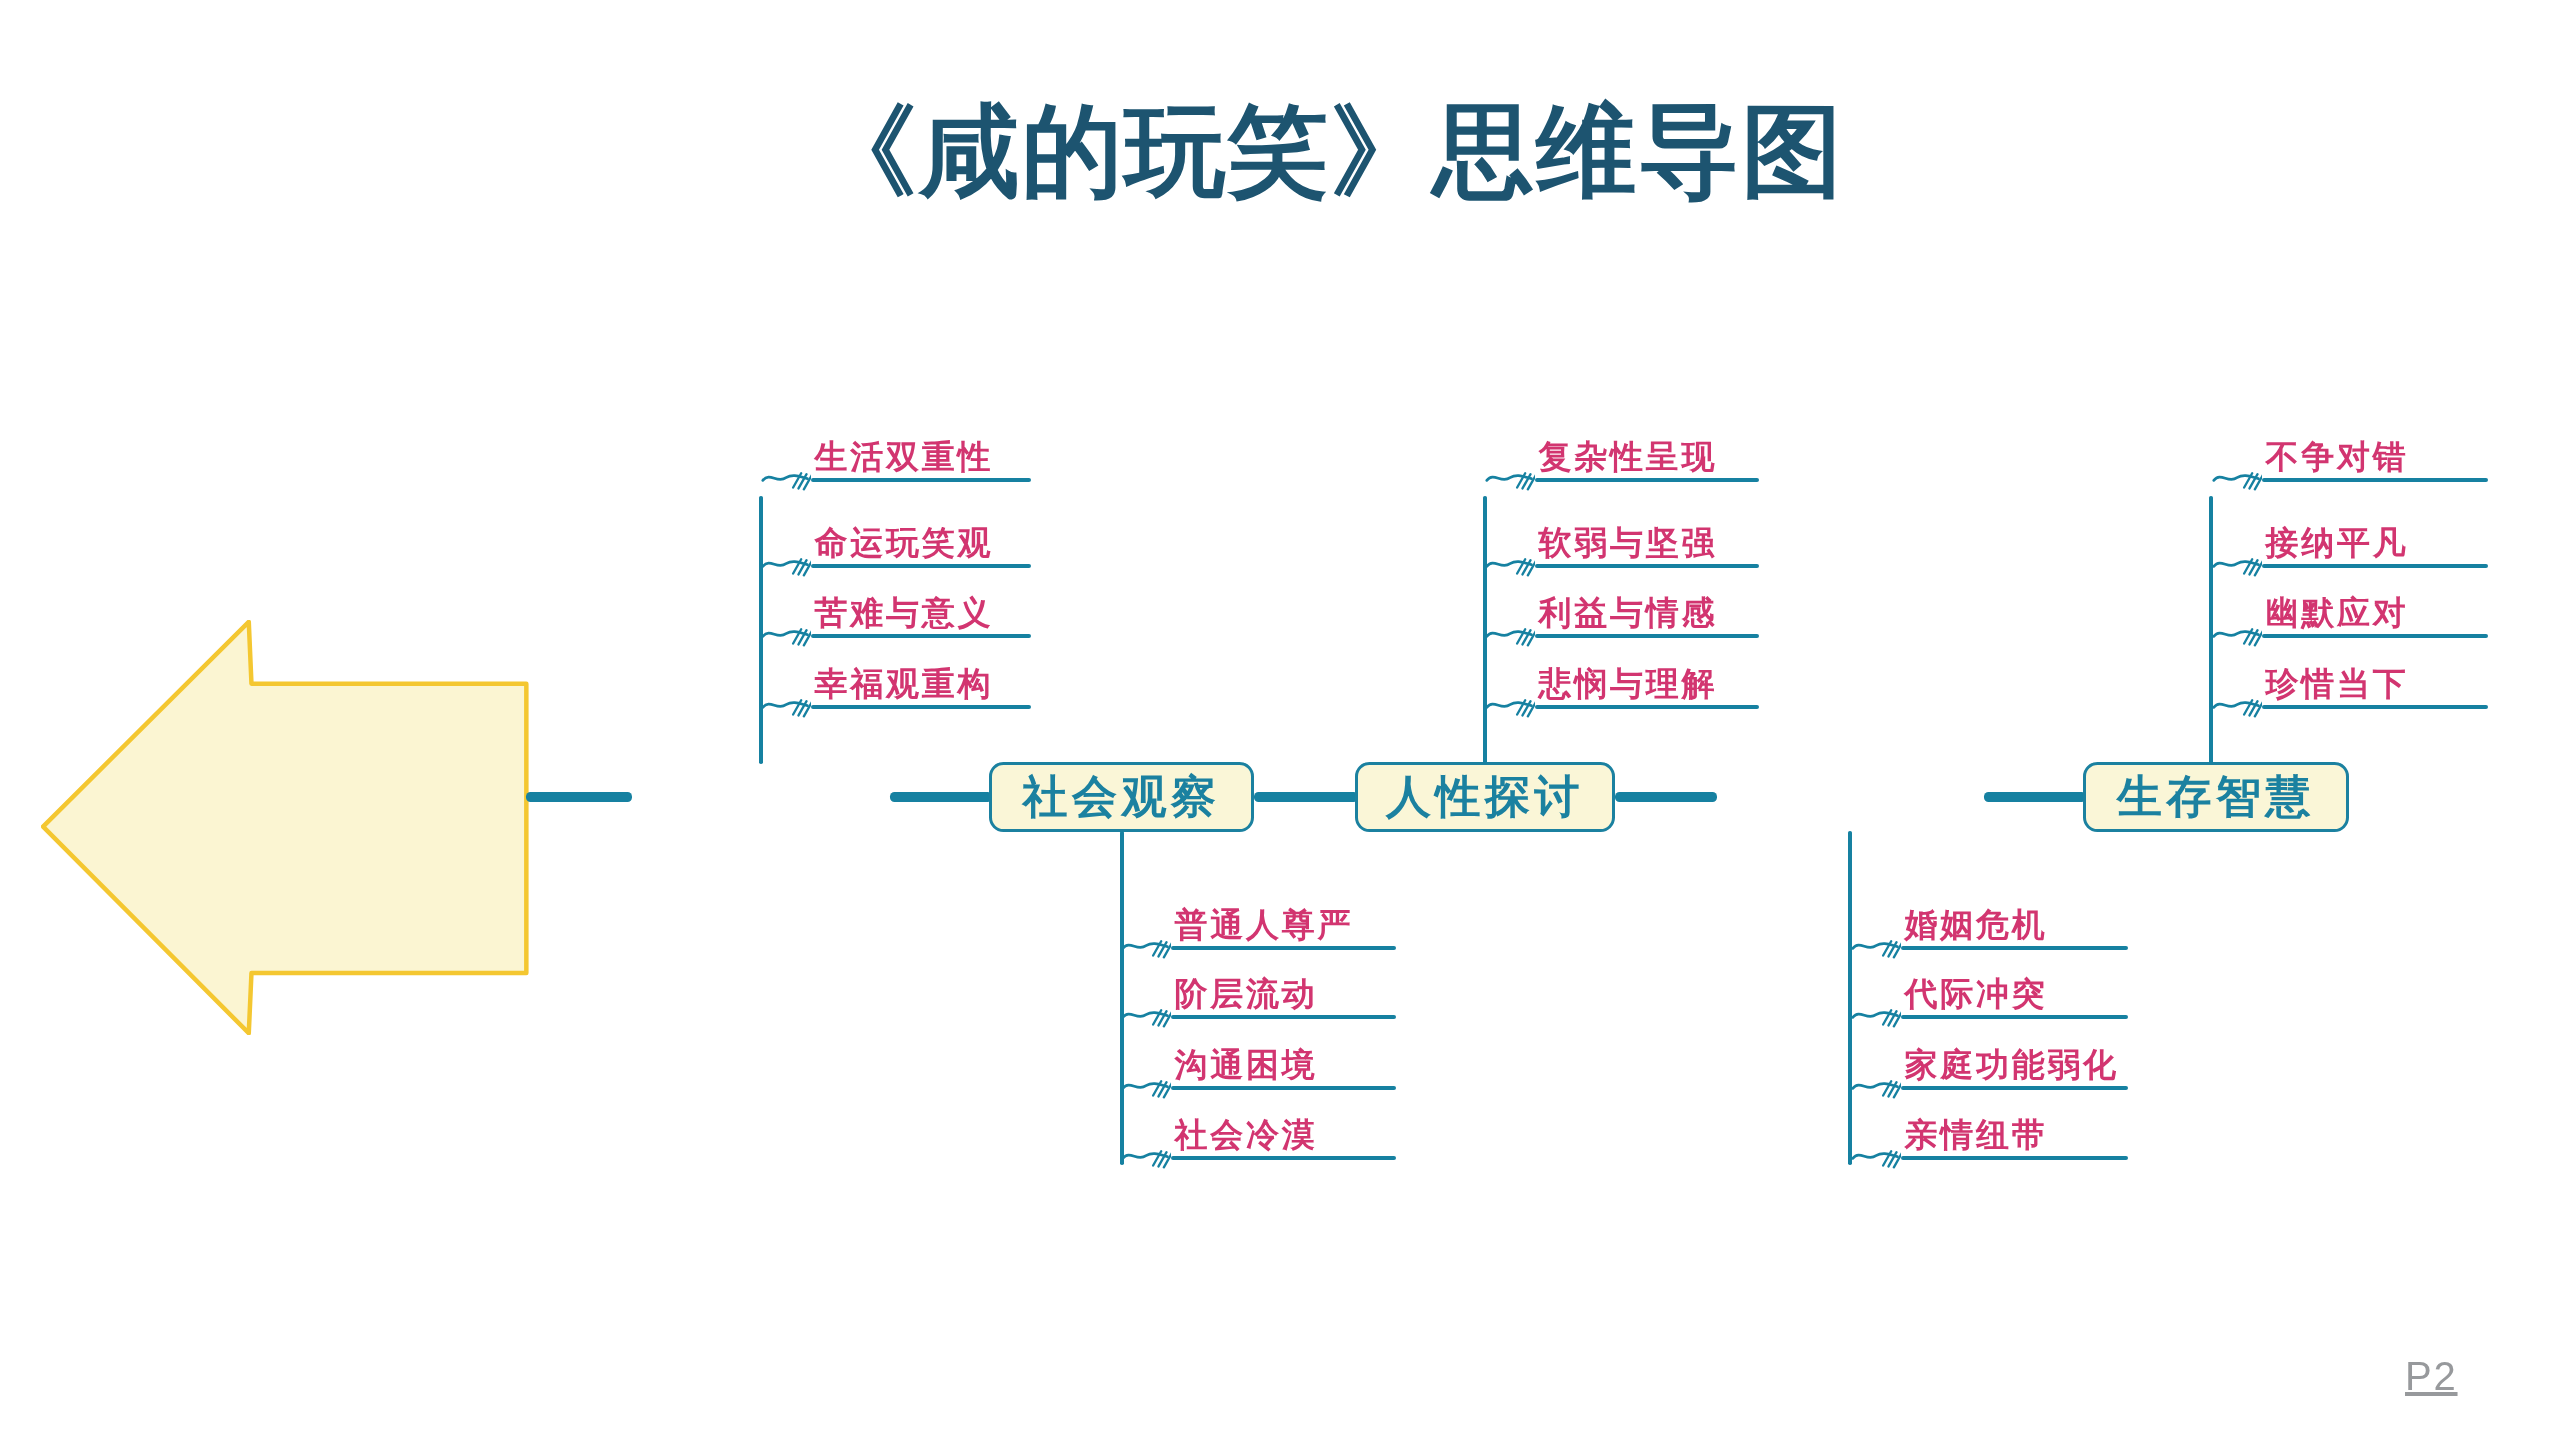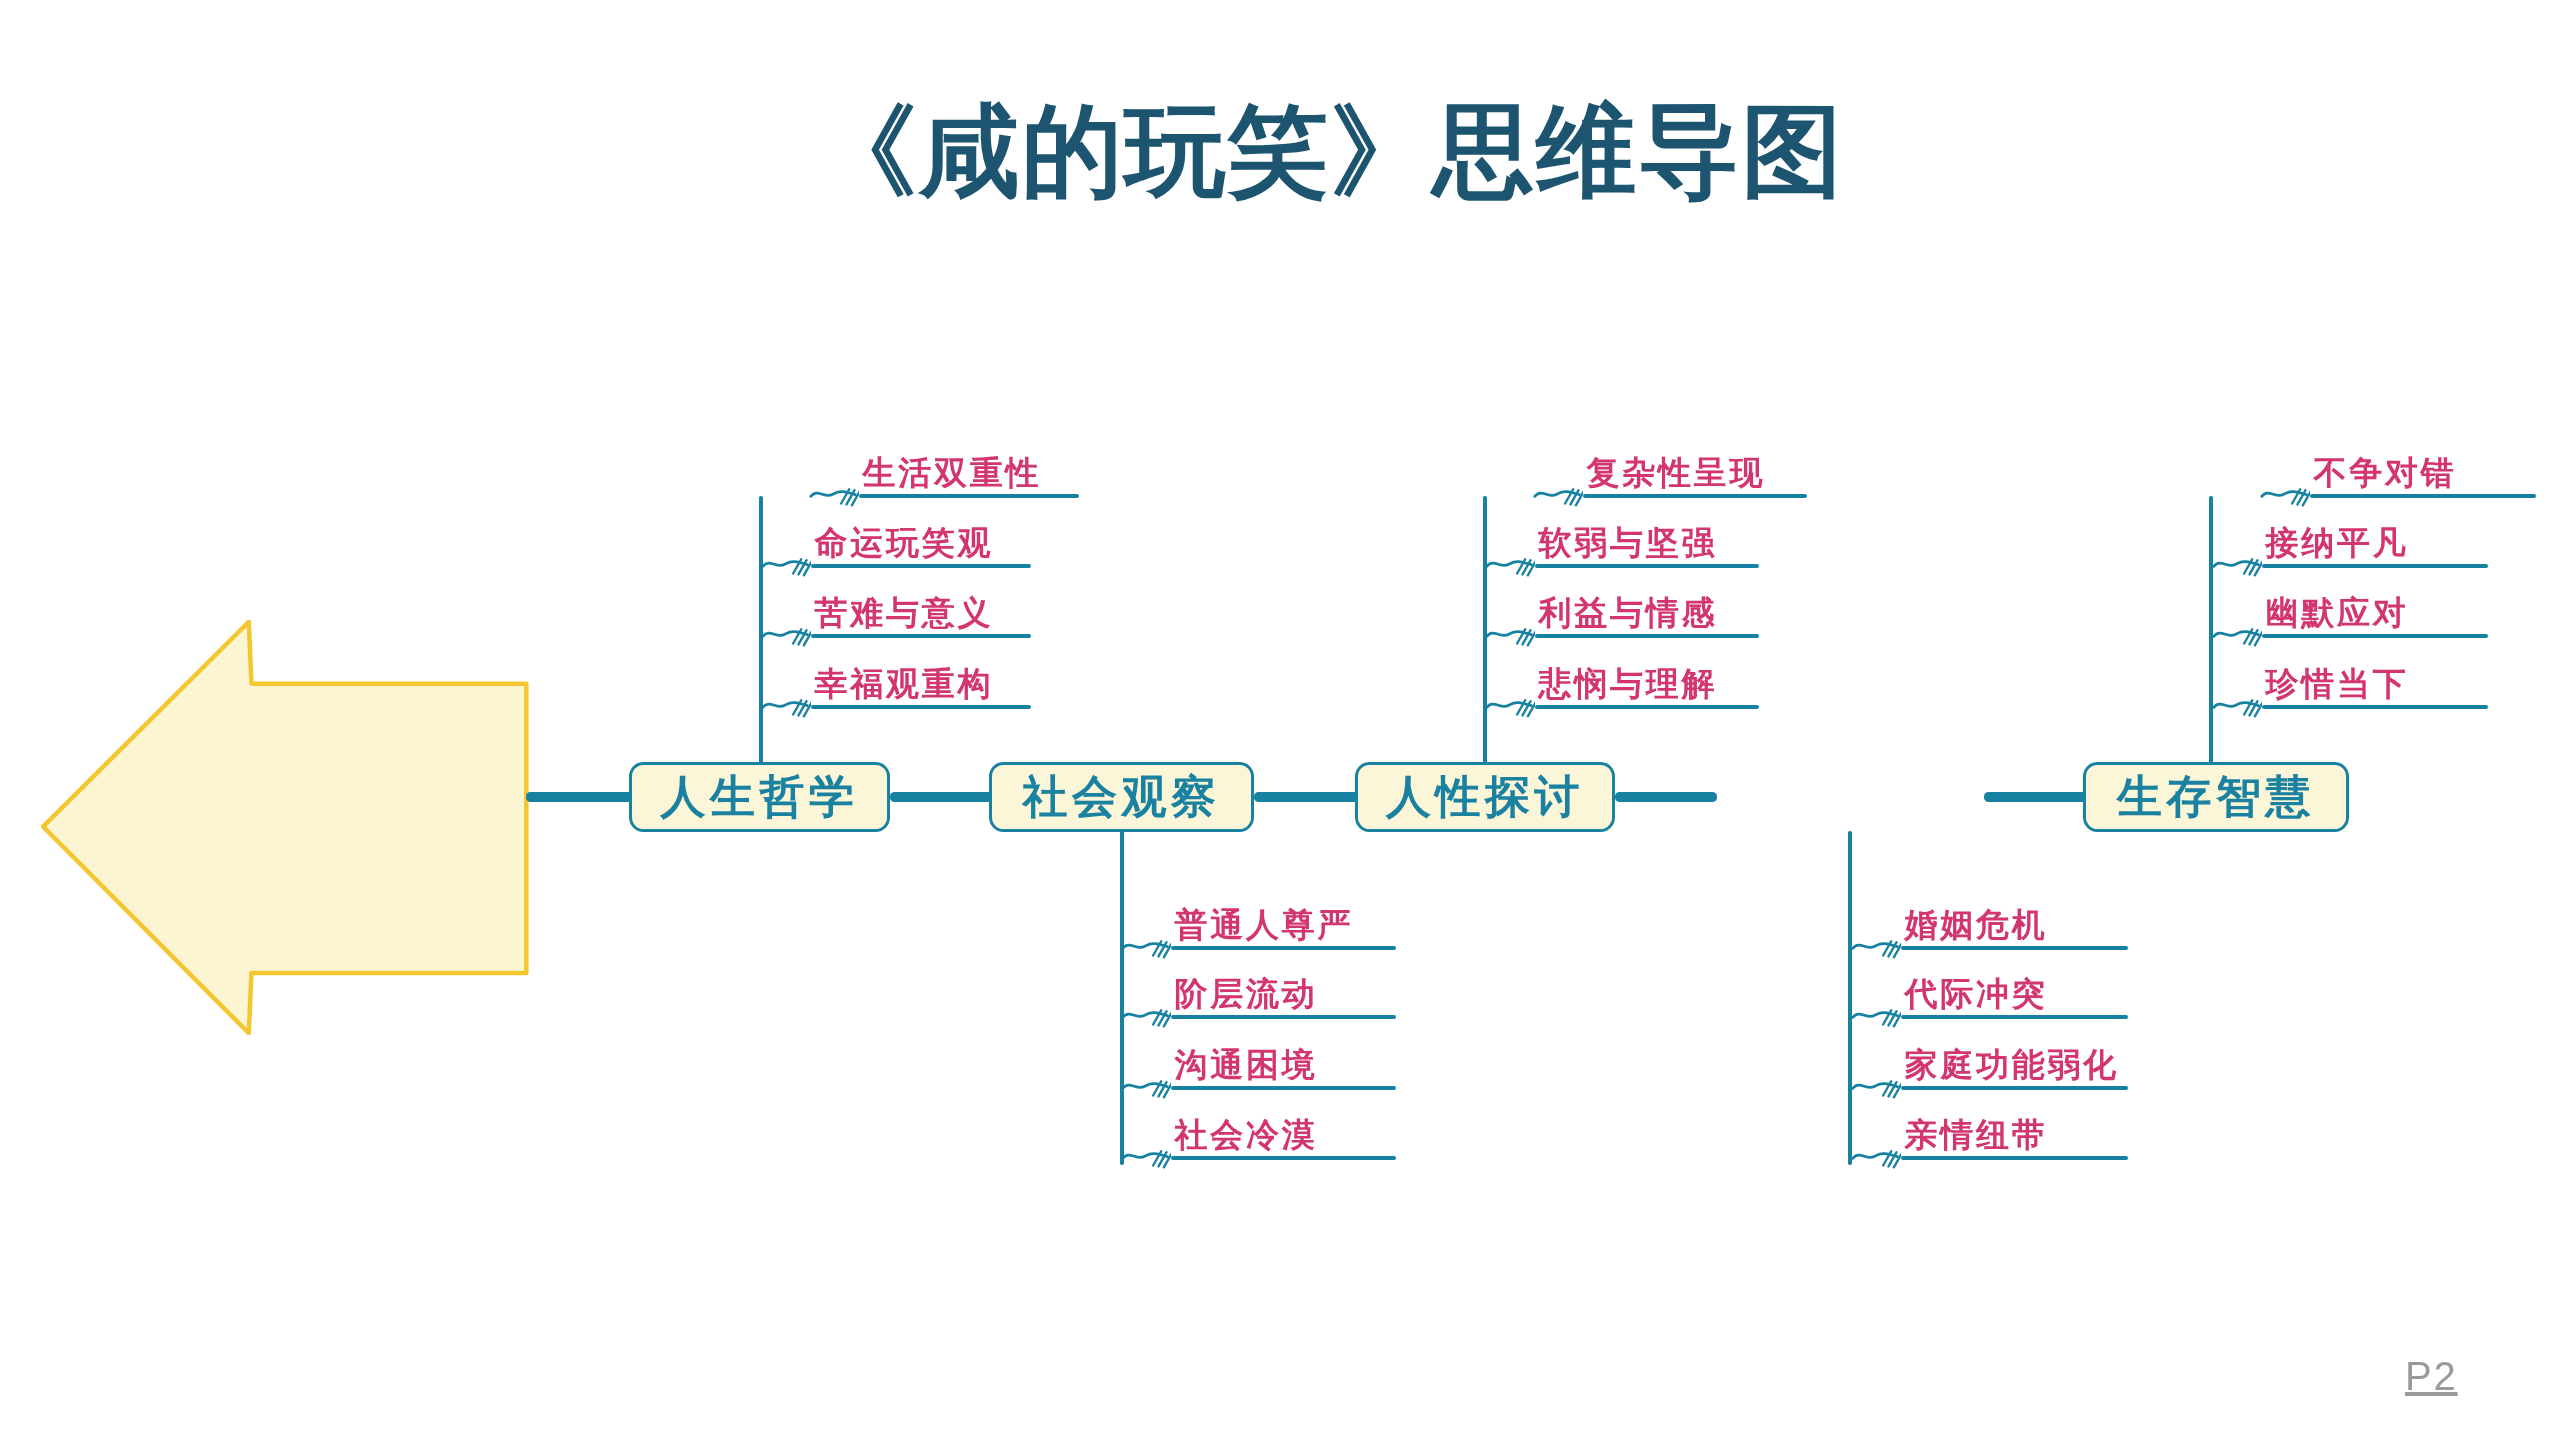--- a/index.html
+++ b/index.html
@@ -54,21 +54,21 @@
   .tick{position:absolute;left:-50px;bottom:-10px;width:50px;height:25px;}
   .tick svg{width:100%;height:100%;display:block;}
 
   
   .g0 .sub-item{left:811px;width:220px;}
   .g1 .sub-item{left:1171px;width:225px;}
   .g2 .sub-item{left:1535px;width:224px;}
   .g3 .sub-item{left:1901px;width:227px;}
   .g4 .sub-item{left:2262px;width:226px;}
   
-  .rt0{top:451px;margin-left:48px;} .rt1{top:521px;} .rt2{top:591px;} .rt3{top:662px;}
+  .rt0{top:435px;} .rt1{top:521px;} .rt2{top:591px;} .rt3{top:662px;}
   .rb0{top:903px;} .rb1{top:972px;} .rb2{top:1043px;} .rb3{top:1113px;}
 
   
   .page-num{position:absolute;left:2405px;top:1354px;font-size:40px;font-weight:300;
             color:#97999C;letter-spacing:1.8px;text-decoration:underline;}
 </style>
 </head>
 <body>
 
 <div class="canvas">
@@ -80,23 +80,20 @@
       <polygon points="2,230 231,2 234,71 540,71 540,393 234,393 231,460" fill="#FBF5D2" stroke="#F4C731" stroke-width="5" stroke-linejoin="round"></polygon>
     </svg>
   </div>
 
   <div class="connector c0"></div>
   <div class="connector c1"></div>
   <div class="connector c2"></div>
   <div class="connector c3"></div>
   <div class="connector c4"></div>
 
-  <div class="node-box b0">
-      <span>人生哲学</span>
-    </div>
   <div class="node-box b1">
       <span>社会观察</span>
     </div>
   <div class="node-box b2">
       <span>人性探讨</span>
     </div>
   <div class="node-box b4">
       <span>生存智慧</span>
     </div>
 

